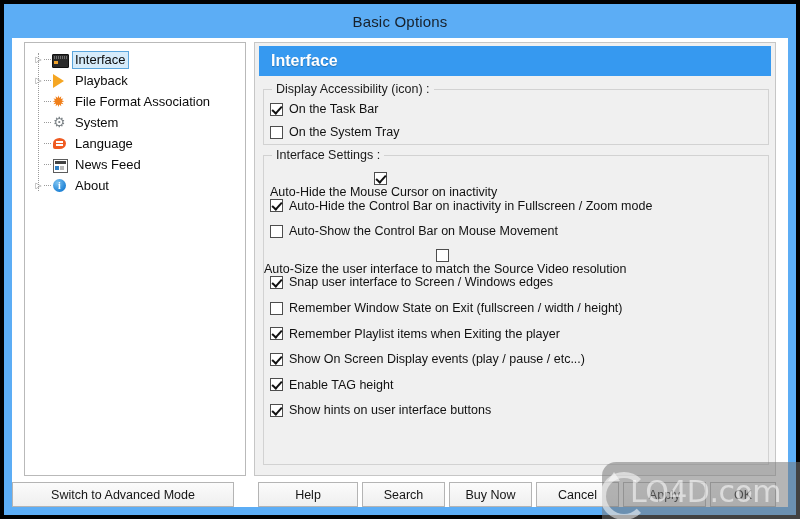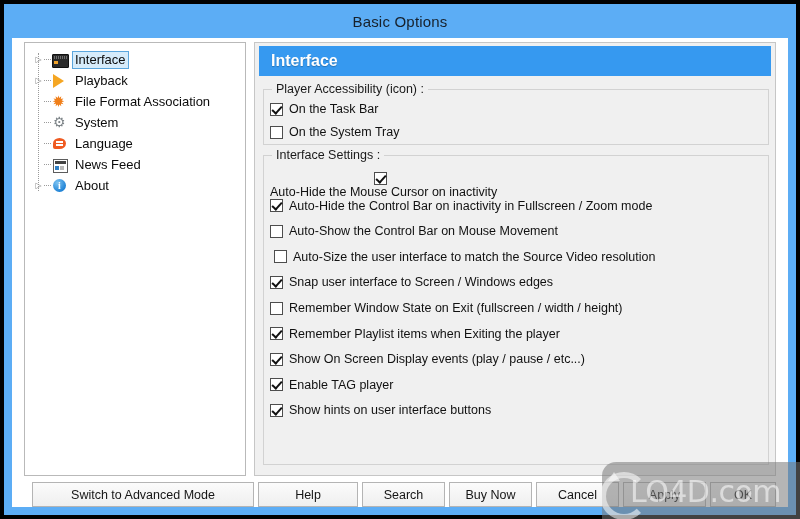--- a/index.html
+++ b/index.html
@@ -194,21 +194,21 @@
     border: 1px solid #b4b4b4;
     box-sizing: border-box;
     font-size: 12.5px;
     color: #151515;
     display: flex;
     align-items: center;
     justify-content: center;
     height: 25px;
     top: 444px;
   }
-  #btn-advanced { left: 20px; width: 222px; }
+  #btn-advanced { left: 0; width: 222px; }
   #btn-help    { left: 246px; width: 100px; }
   #btn-search  { left: 350px; width: 83px; }
   #btn-buynow  { left: 437px; width: 83px; }
   #btn-cancel  { left: 524px; width: 83px; text-align: right; }
   #btn-apply   { left: 611px; width: 83px; }
   #btn-ok      { left: 698px; width: 66px; }
 
   
   #watermark {
     position: absolute;
@@ -323,21 +323,21 @@
         </div>
     </div>
 
     <div id="content-panel">
 
       <div id="section-header">
         <span>Interface</span>
       </div>
 
       <div class="groupbox" id="gb-access">
-        <span class="gb-title">Player Accessibility (icon) :</span>
+        <span class="gb-title">Display Accessibility (icon) :</span>
         <div id="access-options">
             <div class="cb-row" style="left: 6px; top: 11px;">
               <span class="cbox checked"></span>
               <span>On the Task Bar</span>
             </div>
             <div class="cb-row" style="left: 6px; top: 34px;">
               <span class="cbox"></span>
               <span>On the System Tray</span>
             </div>
           </div>
@@ -351,21 +351,21 @@
               <span>Auto-Hide the Mouse Cursor on inactivity</span>
             </div>
             <div class="cb-row" style="left: 6px; top: 41.6px;">
               <span class="cbox checked"></span>
               <span>Auto-Hide the Control Bar on inactivity in Fullscreen / Zoom mode</span>
             </div>
             <div class="cb-row" style="left: 6px; top: 67.2px;">
               <span class="cbox"></span>
               <span>Auto-Show the Control Bar on Mouse Movement</span>
             </div>
-            <div class="cb-row" style="left: 10px; top: 92.8px;">
+            <div class="cb-row" style="left: 0; top: 92.8px; flex-direction: column;">
               <span class="cbox"></span>
               <span>Auto-Size the user interface to match the Source Video resolution</span>
             </div>
             <div class="cb-row" style="left: 6px; top: 118.4px;">
               <span class="cbox checked"></span>
               <span>Snap user interface to Screen / Windows edges</span>
             </div>
             <div class="cb-row" style="left: 6px; top: 144px;">
               <span class="cbox"></span>
               <span>Remember Window State on Exit (fullscreen / width / height)</span>
@@ -373,21 +373,21 @@
             <div class="cb-row" style="left: 6px; top: 169.6px;">
               <span class="cbox checked"></span>
               <span>Remember Playlist items when Exiting the player</span>
             </div>
             <div class="cb-row" style="left: 6px; top: 195.2px;">
               <span class="cbox checked"></span>
               <span>Show On Screen Display events (play / pause / etc...)</span>
             </div>
             <div class="cb-row" style="left: 6px; top: 220.8px;">
               <span class="cbox checked"></span>
-              <span>Enable TAG player</span>
+              <span>Enable TAG height</span>
             </div>
             <div class="cb-row" style="left: 6px; top: 246.4px;">
               <span class="cbox checked"></span>
               <span>Show hints on user interface buttons</span>
             </div>
           </div>
       </div>
 
     </div>
 

